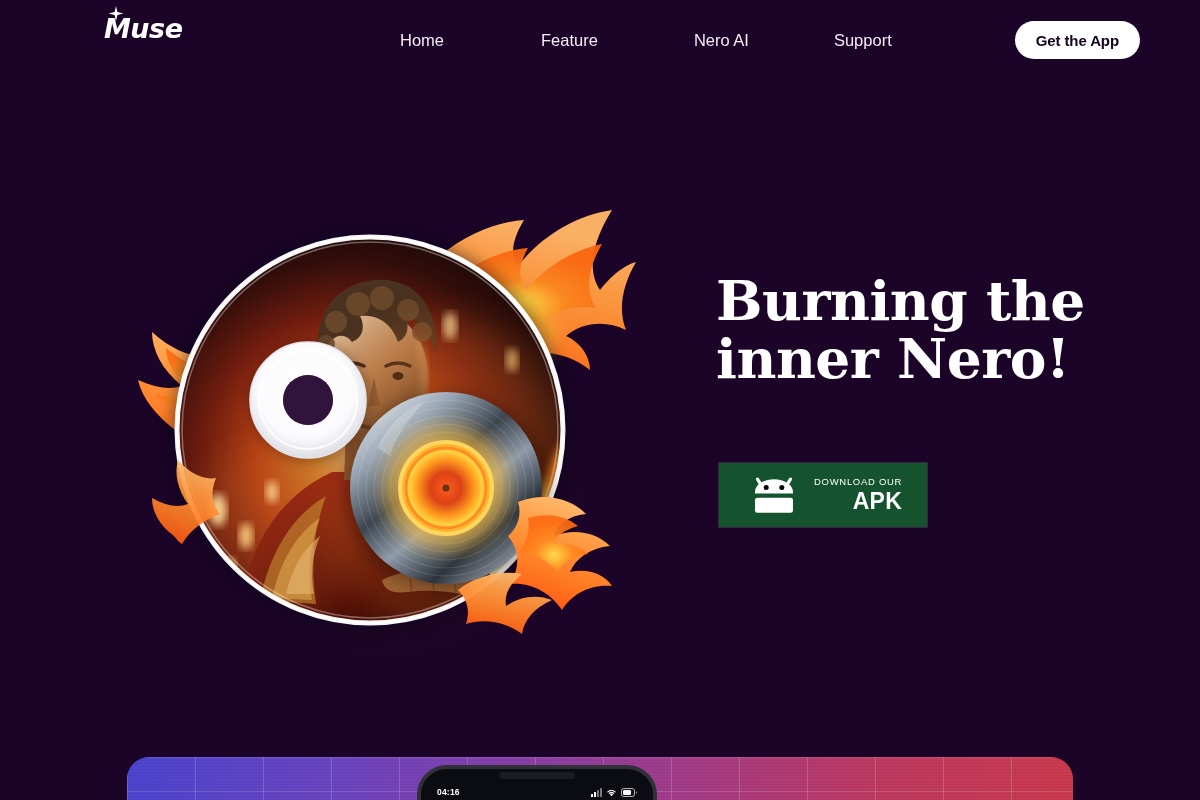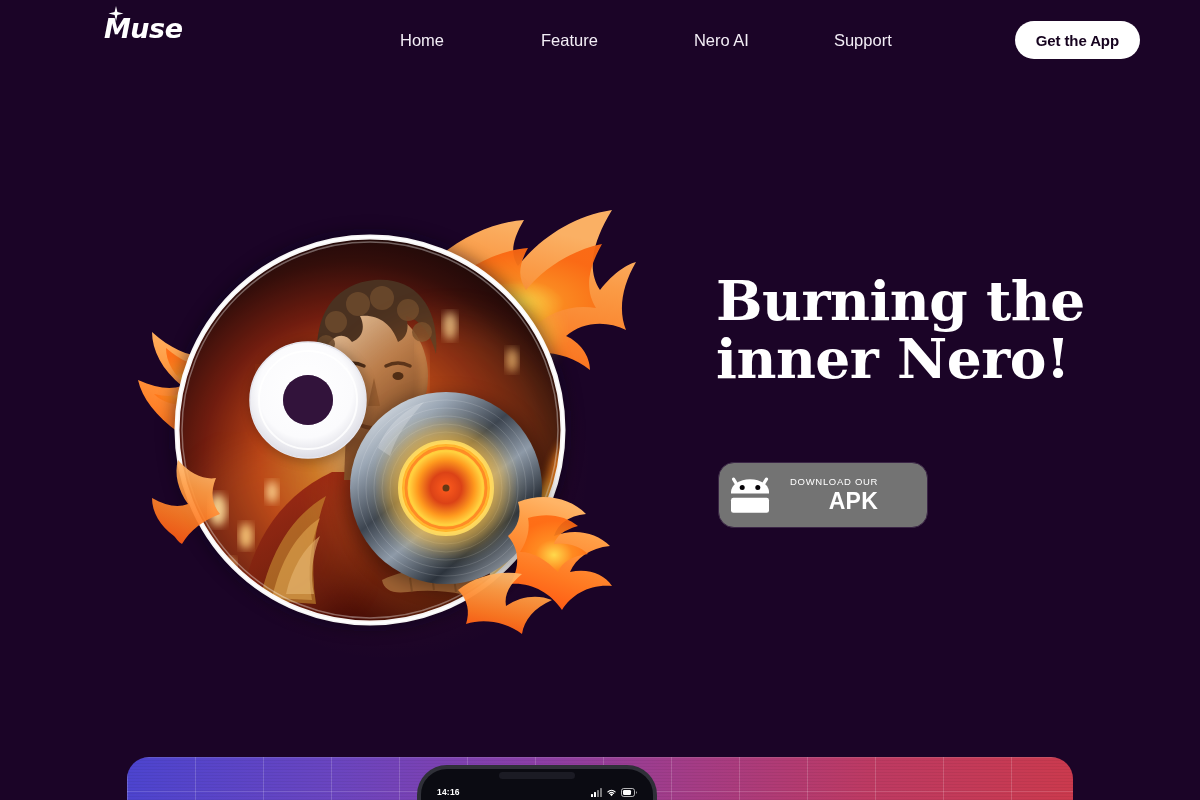--- a/index.html
+++ b/index.html
@@ -105,27 +105,27 @@
     font-weight:700;
     line-height:58px;
     color:#ffffff;
     letter-spacing:-0.5px;
     white-space:pre-line;
   }
 
   .apk-btn {
     position:absolute; left:718px; top:462px;
     width:210px; height:66px;
-    background:#737373;
+    background:#14532d;
     border:1px solid #3a2545;
-    border-radius:16px;
+    border-radius:1px;
     display:flex; align-items:center;
     cursor:pointer;
     z-index:30;
-    padding-left:8px;
+    padding-left:32px;
   }
   .apk-android { width:46px; height:42px; flex:0 0 auto; }
   .apk-labels {
     margin-left:17px;
     display:flex; flex-direction:column;
     align-items:flex-end;
     justify-content:center;
     line-height:1;
   }
   .apk-sub {
@@ -492,21 +492,21 @@
   </div>
 
   <div class="showcase">
     <div class="showcase-grid"></div>
     <div class="showcase-noise"></div>
   </div>
 
   <div class="phone">
     <div class="phone-notch"></div>
     <div class="phone-status">
-      <span class="phone-time">14:16</span>
+      <span class="phone-time">04:16</span>
       <span class="phone-right">
         <svg class="ic" width="11" height="9" viewBox="0 0 11 9">
           <rect x="0" y="6" width="2" height="3" rx="0.5" fill="#ffffff"></rect>
           <rect x="3" y="4" width="2" height="5" rx="0.5" fill="#ffffff"></rect>
           <rect x="6" y="2" width="2" height="7" rx="0.5" fill="#ffffff" opacity="0.45"></rect>
           <rect x="9" y="0" width="2" height="9" rx="0.5" fill="#ffffff" opacity="0.45"></rect>
         </svg>
         <svg class="ic" width="11" height="9" viewBox="0 0 11 9">
           <path d="M5.5 8.2 L3.9 6.2 A2.6 2.6 0 0 1 7.1 6.2 Z" fill="#ffffff"></path>
           <path d="M1.9 3.9 A5.2 5.2 0 0 1 9.1 3.9" stroke="#ffffff" stroke-width="1.2" fill="none" stroke-linecap="round"></path>

